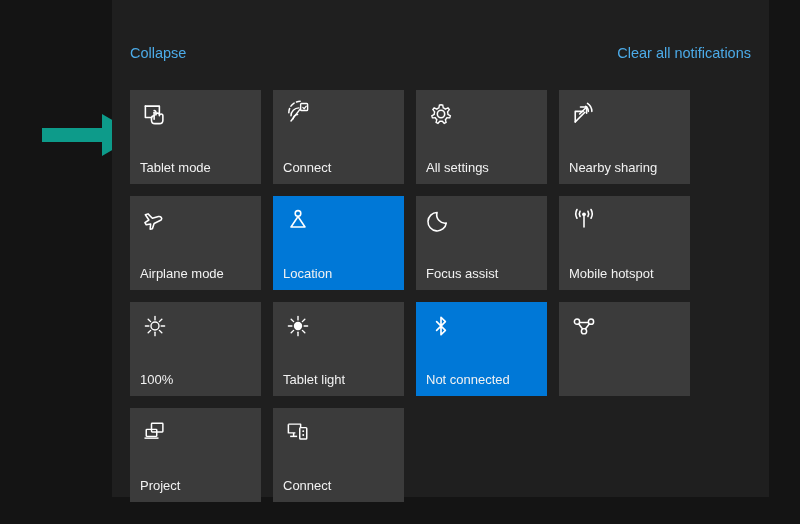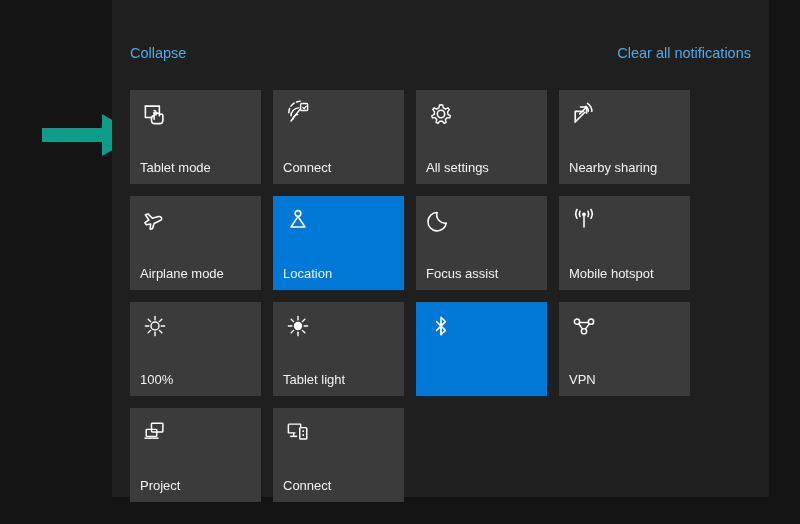--- a/index.html
+++ b/index.html
@@ -278,34 +278,34 @@
       </span>
       <span class="tile-label">Tablet light</span>
     </div>
 
     <div class="tile active">
       <span class="tile-icon">
         <svg viewBox="0 0 32 32" fill="none" stroke="currentColor" stroke-width="1.9" stroke-linecap="round" stroke-linejoin="round">
           <path d="M11 11 L21 21 L16 26 L16 6 L21 11 L11 21"></path>
         </svg>
       </span>
+      <span class="tile-label">Not connected</span>
     </div>
 
     <div class="tile">
       <span class="tile-icon">
         <svg viewBox="0 0 32 32" fill="none" stroke="currentColor" stroke-width="1.7">
           <circle cx="8" cy="11" r="3"></circle>
           <circle cx="24" cy="11" r="3"></circle>
           <circle cx="16" cy="22" r="3"></circle>
           <path d="M10.8 12 L21.2 12"></path>
           <path d="M9.8 13.5 L14.6 19.8"></path>
           <path d="M22.2 13.5 L17.4 19.8"></path>
         </svg>
       </span>
-      <span class="tile-label">VPN</span>
     </div>
 
 
     <div class="tile">
       <span class="tile-icon">
         <svg viewBox="0 0 32 32" fill="none" stroke="currentColor" stroke-width="1.7" stroke-linejoin="round">
           <rect x="12" y="6" width="13" height="10" rx="0.8"></rect>
           <rect x="6" y="13" width="12" height="8" rx="0.8"></rect>
           <path d="M4 23 L20 23"></path>
         </svg>

